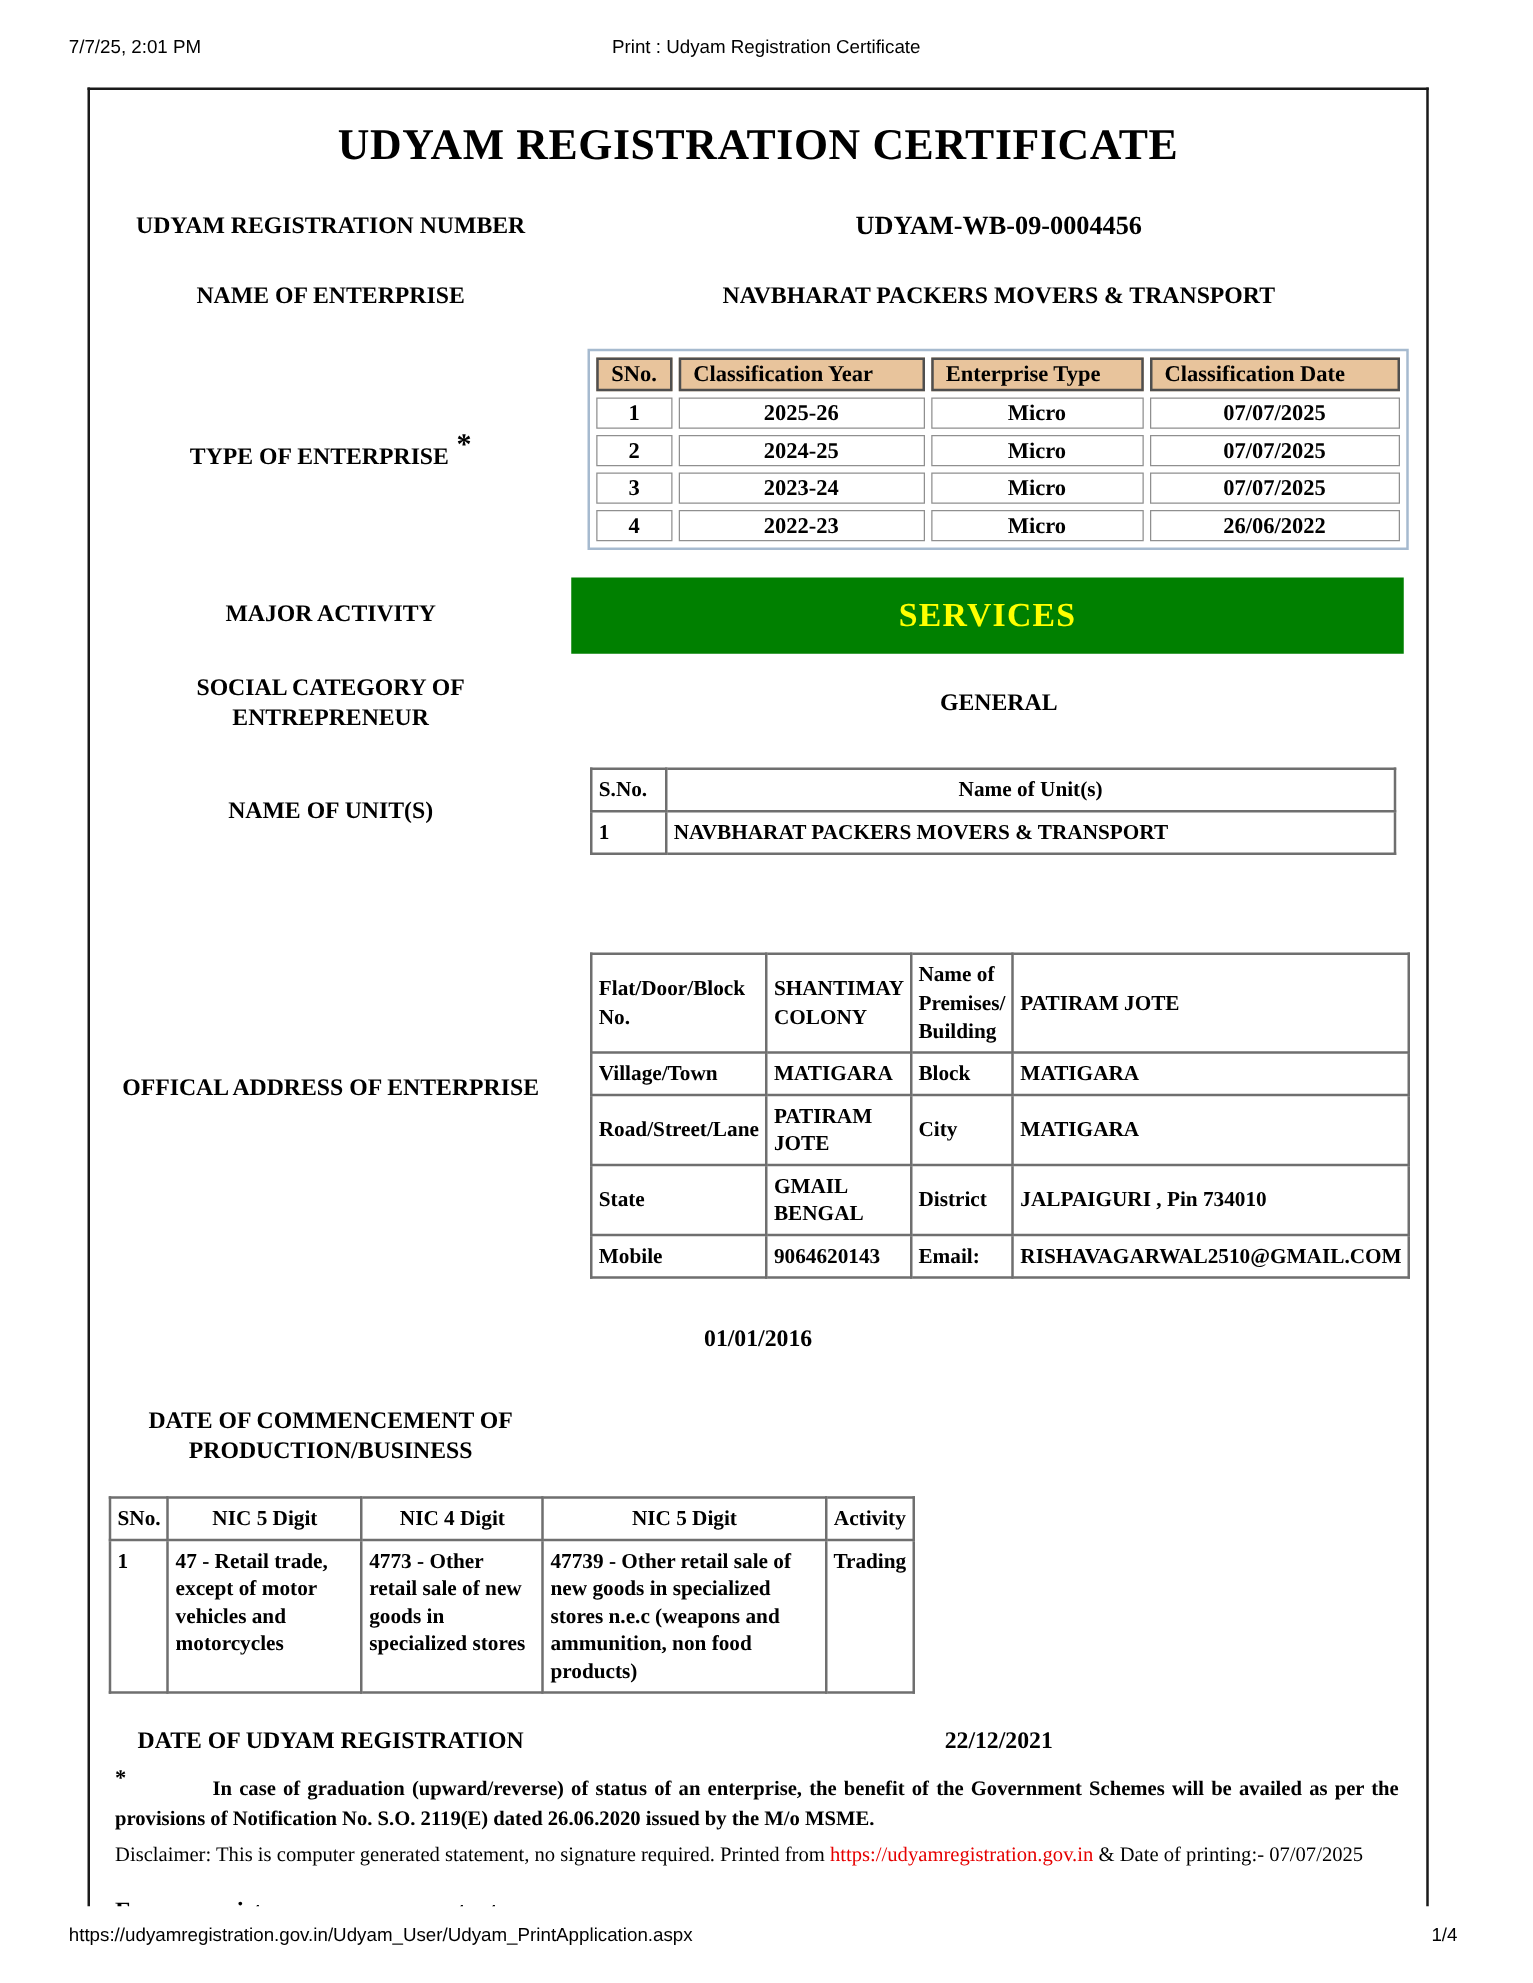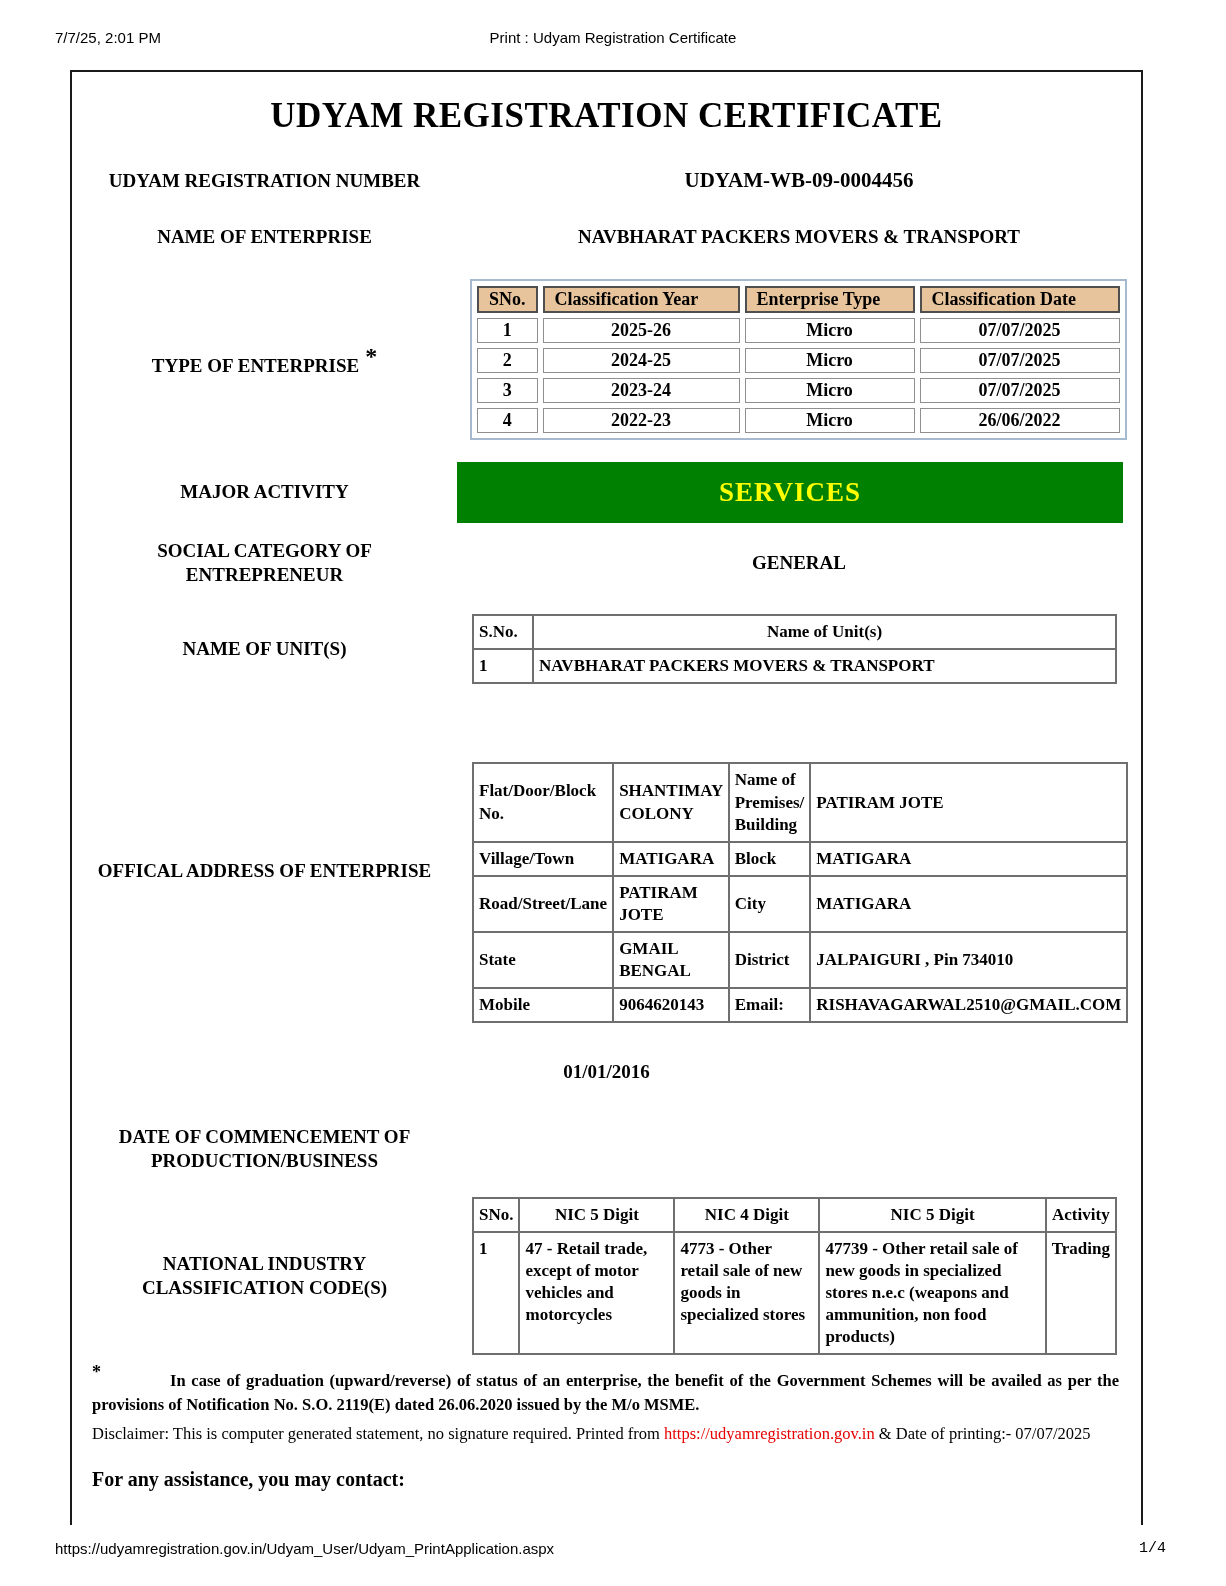--- a/index.html
+++ b/index.html
@@ -2,21 +2,21 @@
 <html><head>
 <meta charset="utf-8">
 <style>
   html,body{margin:0;padding:0;background:#ffffff;}
   body{width:1226px;height:1586px;position:relative;font-family:"Liberation Serif",serif;color:#000;}
 
   
   .ph-dt{position:absolute;top:29px;left:55px;font-family:"Liberation Sans",sans-serif;font-size:15px;}
   .ph-title{position:absolute;top:29px;left:0;right:0;text-align:center;font-family:Liberation Sans, sans-serif;font-size:15px;}
   .pf-url{position:absolute;top:1540px;left:55px;font-family:"Liberation Sans",sans-serif;font-size:15px;}
-  .pf-page{position:absolute;top:1540px;right:60px;font-family:Liberation Mono, monospace;font-size:15px;}
+  .pf-page{position:absolute;top:1540px;right:60px;font-family:Liberation Sans, sans-serif;font-size:15px;}
 
   
   .cert{position:absolute;left:70px;top:70px;width:1073px;height:1455px;border:2px solid #1a1a1a;border-bottom:none;overflow:hidden;box-sizing:border-box;}
 
   .cert-title{margin-top:24px;text-align:center;font-size:35px;font-weight:bold;letter-spacing:.5px;}
 
   .row{display:flex;align-items:center;}
   .row .label{width:385px;text-align:center;font-weight:bold;font-size:19px;line-height:1.25;padding:0 14px;box-sizing:border-box;}
   .row .value{flex:1;text-align:center;font-weight:bold;}
   .v-urn{font-size:21px;}
@@ -206,21 +206,20 @@
   <div class="row" style="margin-top:26px;min-height:46px;">
     <div class="value v-plain">01/01/2016</div>
   </div>
 
   <div class="row" style="margin-top:30px;min-height:46px;">
     <div class="label">DATE OF COMMENCEMENT OF PRODUCTION/BUSINESS</div>
     <div class="value v-plain"></div>
   </div>
 
   <div class="row" style="margin-top:24px;">
-    <div class="label">NATIONAL INDUSTRY CLASSIFICATION CODE(S)</div>
     <div class="value" style="text-align:left;">
       <table class="gtbl nic-table">
         <colgroup>
             <col class="nic-c1">
             <col class="nic-c2">
             <col class="nic-c3">
             <col class="nic-c4">
             <col class="nic-c5">
           </colgroup>
         <tbody>
@@ -236,20 +235,24 @@
           <td>47 - Retail trade, except of motor vehicles and motorcycles</td>
           <td>4773 - Other retail sale of new goods in specialized stores</td>
           <td>47739 - Other retail sale of new goods in specialized stores n.e.c (weapons and ammunition, non food products)</td>
           <td>Trading</td>
         </tr>
       </tbody>
         </table>
     </div>
   </div>
 
+  <div class="row" style="margin-top:26px;">
+    <div class="label">DATE OF UDYAM REGISTRATION</div>
+    <div class="value v-plain">22/12/2021</div>
+  </div>
 
   <div class="footnote">
     <span class="fn-star">*</span>
     <p>In case of graduation (upward/reverse) of status of an enterprise, the benefit of the Government Schemes will be availed as per the provisions of Notification No. S.O. 2119(E) dated 26.06.2020 issued by the M/o MSME.</p>
   </div>
 
   <div class="disclaimer">
     <span>Disclaimer: This is computer generated statement, no signature required. Printed from </span><a href="#" class="link">https://udyamregistration.gov.in</a><span> &amp; Date of printing:- 07/07/2025</span>
   </div>
 

